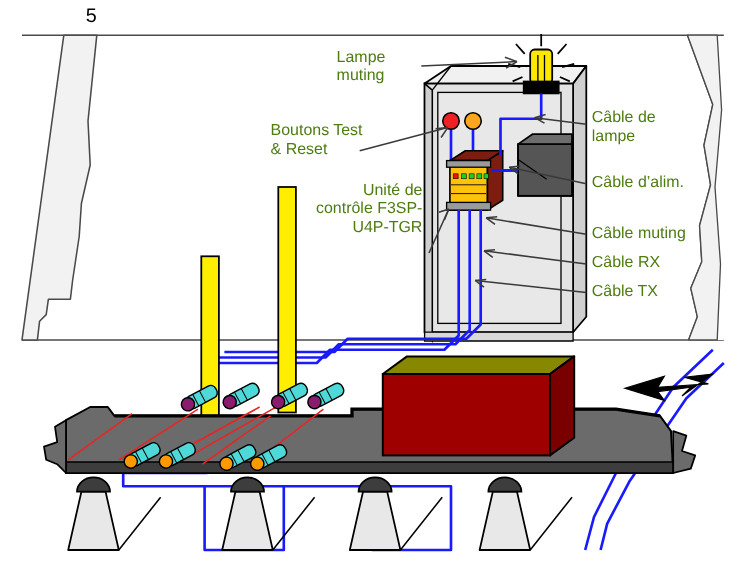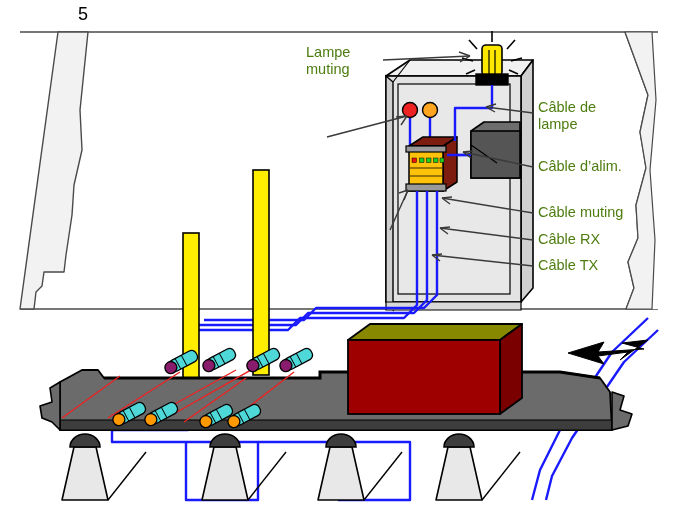--- a/index.html
+++ b/index.html
@@ -294,21 +294,26 @@
 
       <path d="M 533 266 L 432 255"></path>
       <path d="M 432 255 L 442 254 M 432 255 L 440 261"></path>
     </g>
 
   </svg>
 
   <div class="lbl l" style="left:306px; top:44px; width:80px;">Lampe
 muting</div>
 
-
+  <div class="lbl l" style="left:246px; top:111px; width:110px;">Boutons Test
+&amp; Reset</div>
+
+  <div class="lbl r" style="left:230px; top:165px; width:154px;">Unité de
+contrôle F3SP-
+U4P-TGR</div>
 
   <div class="lbl l" style="left:538px; top:99px; width:120px;">Câble de
 lampe</div>
 
   <div class="lbl l" style="left:538px; top:158px; width:130px;">Câble d’alim.</div>
 
   <div class="lbl l" style="left:538px; top:204px; width:140px;">Câble muting</div>
 
   <div class="lbl l" style="left:538px; top:257px; width:130px;">Câble TX</div>
 

